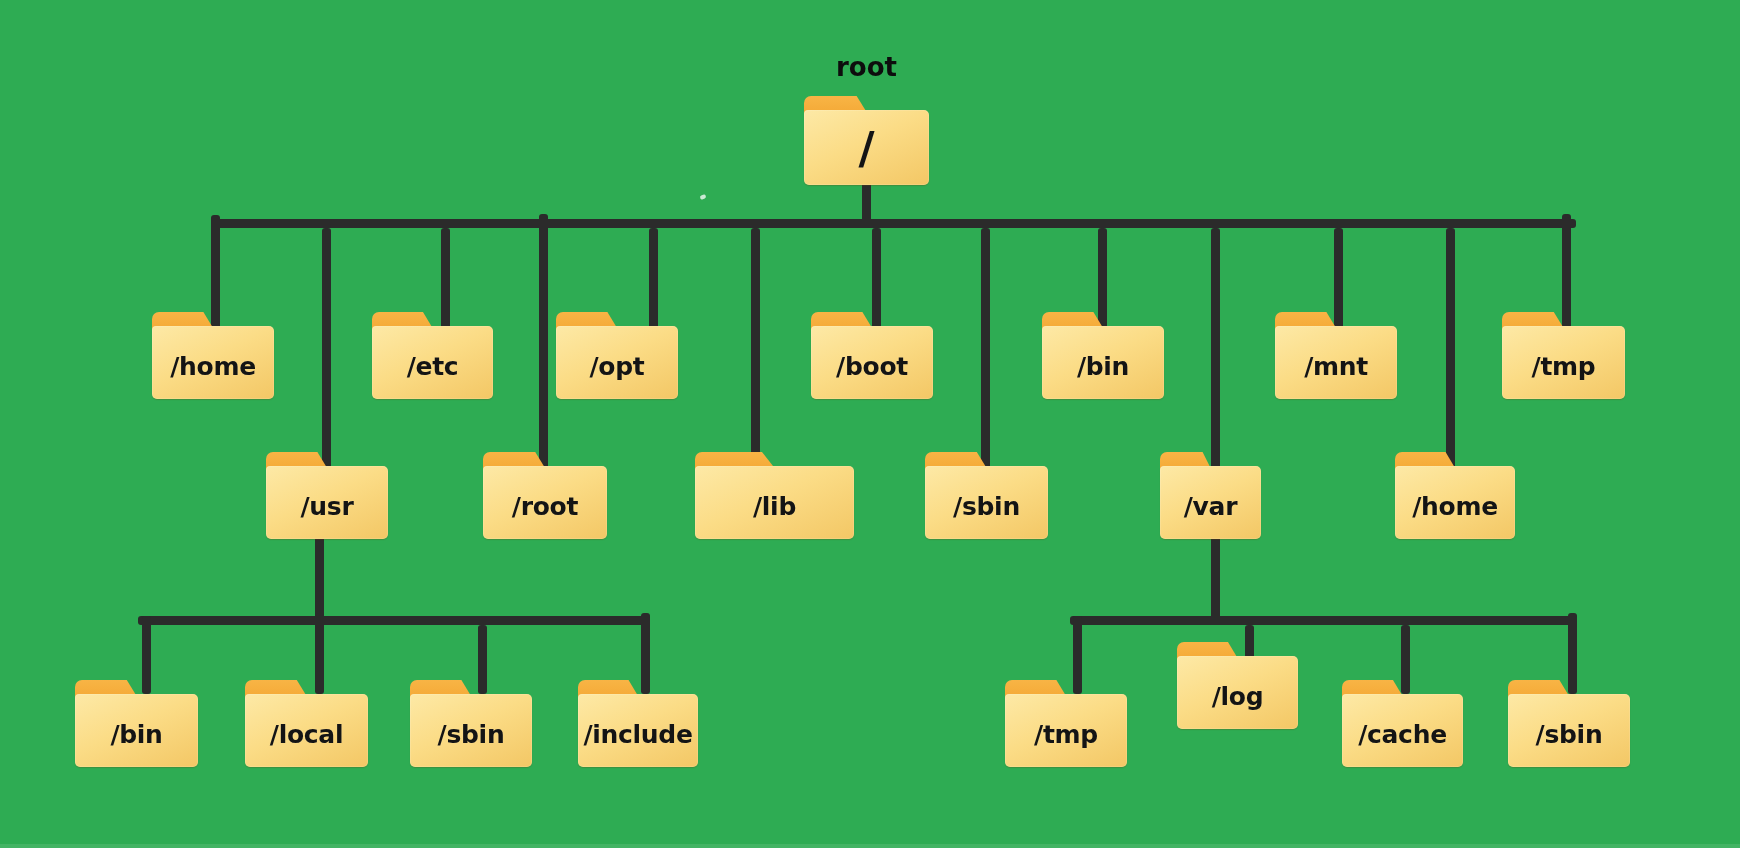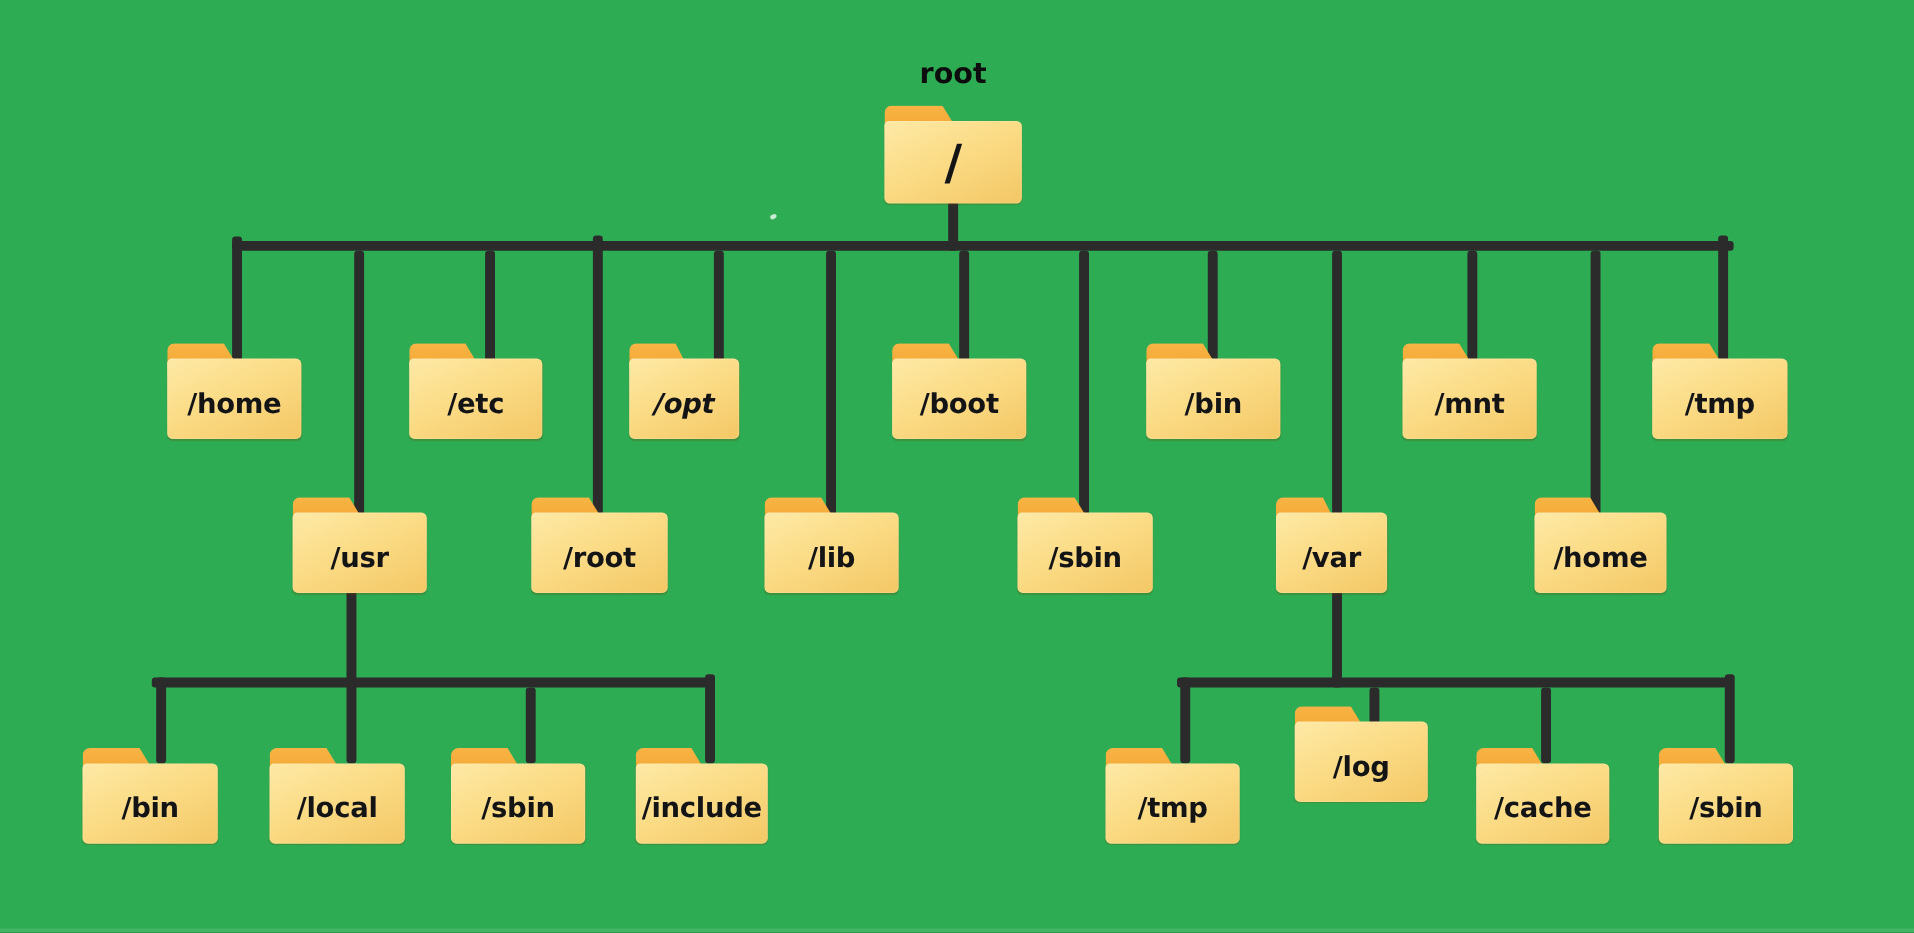--- a/index.html
+++ b/index.html
@@ -97,21 +97,21 @@
       <div class="folder" style="left: 152px; top: 312px; width: 122px; height: 87px; text-decoration: underline;">
     <div class="tab"></div>
     <div class="body"></div>
     <div class="label">/home</div>
   </div>
       <div class="folder" style="left: 372px; top: 312px; width: 121px; height: 87px;">
     <div class="tab"></div>
     <div class="body"></div>
     <div class="label">/etc</div>
   </div>
-      <div class="folder" style="left: 572px; top: 312px; width: 100px; height: 87px; font-style: italic;">
+      <div class="folder" style="left: 556px; top: 312px; width: 122px; height: 87px;">
     <div class="tab"></div>
     <div class="body"></div>
     <div class="label">/opt</div>
   </div>
       <div class="folder" style="left: 811px; top: 312px; width: 122px; height: 87px;">
     <div class="tab"></div>
     <div class="body"></div>
     <div class="label">/boot</div>
   </div>
       <div class="folder" style="left: 1042px; top: 312px; width: 122px; height: 87px;">
@@ -132,21 +132,21 @@
       <div class="folder" style="left: 266px; top: 452px; width: 122px; height: 87px;">
     <div class="tab"></div>
     <div class="body"></div>
     <div class="label">/usr</div>
   </div>
       <div class="folder" style="left: 483px; top: 452px; width: 124px; height: 87px;">
     <div class="tab"></div>
     <div class="body"></div>
     <div class="label">/root</div>
   </div>
-      <div class="folder" style="left: 695px; top: 452px; width: 122px; height: 87px;">
+      <div class="folder" style="left: 695px; top: 452px; width: 122px; height: 87px; padding-left: 37px;">
     <div class="tab"></div>
     <div class="body"></div>
     <div class="label">/lib</div>
   </div>
       <div class="folder" style="left: 925px; top: 452px; width: 123px; height: 87px;">
     <div class="tab"></div>
     <div class="body"></div>
     <div class="label">/sbin</div>
   </div>
       <div class="folder" style="left: 1160px; top: 452px; width: 101px; height: 87px; text-align: center;">

